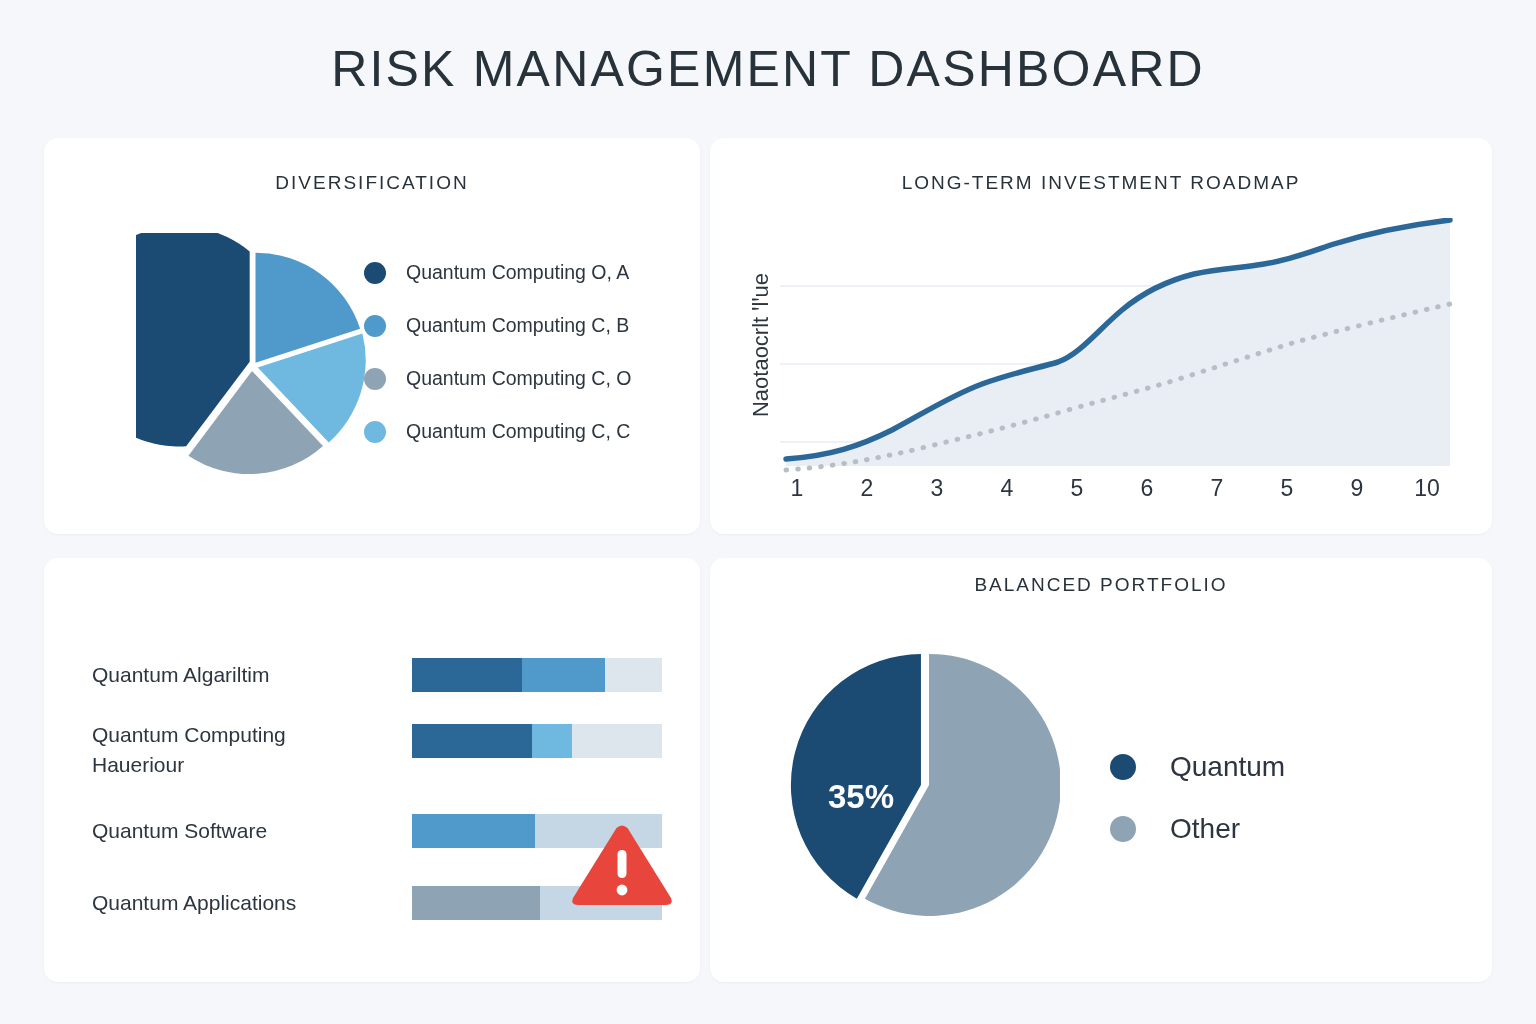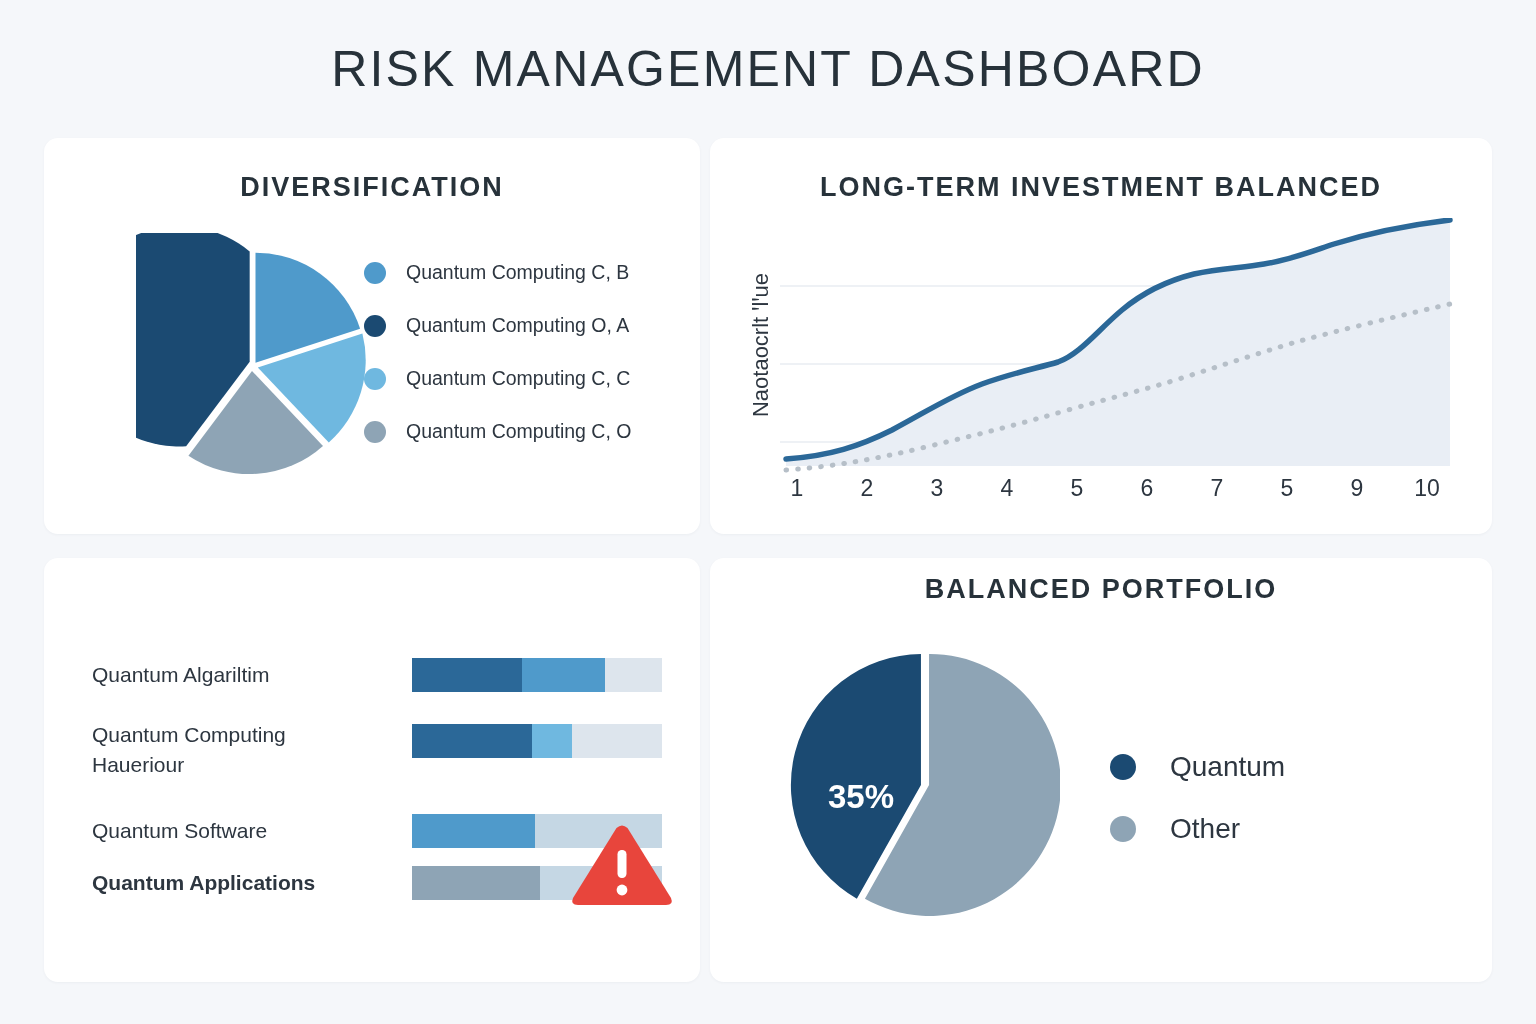--- a/index.html
+++ b/index.html
@@ -26,21 +26,21 @@
     box-shadow: 0 1px 3px rgba(30,45,65,0.045);
   }
   #card-diversification { left: 44px;  top: 138px; width: 656px; height: 396px; }
   #card-timeline        { left: 710px; top: 138px; width: 782px; height: 396px; }
   #card-roadmap         { left: 44px;  top: 558px; width: 656px; height: 424px; }
   #card-portfolio       { left: 710px; top: 558px; width: 782px; height: 424px; }
 
   .card-title {
     position: absolute; left: 0; width: 100%;
     text-align: center;
-    font-size: 27px; font-weight: 700; letter-spacing: 2.0px;
+    font-size: 19px; font-weight: 400; letter-spacing: 2.0px;
     color: #27323a; white-space: nowrap;
   }
   #card-diversification .card-title { top: 34px; }
   #card-timeline .card-title { top: 34px; }
   #card-roadmap .card-title { top: 30px; }
   #card-portfolio .card-title { top: 16px; }
 
   
   #pie1-wrap { position: absolute; left: 50px; top: 90px; width: 250px; height: 270px; }
   #pie1 { position: absolute; left: 42px; top: 5px; width: 232px; height: 262px; }
@@ -112,40 +112,40 @@
         <path fill="#4f9acb" d="M 100 100 L 100 5 A 95 95 0 0 1 190.2 70.6 Z" transform="translate(3,-1)"></path>
 
         <path fill="#6fb8e0" d="M 100 100 L 190.2 70.6 A 95 95 0 0 1 161.2 164.6 Z" transform="translate(5,3)"></path>
 
         <path fill="#8ea4b5" d="M 100 100 L 161.2 164.6 A 95 95 0 0 1 45.2 173.0 Z" transform="translate(0,6)"></path>
       </svg>
     </div>
 
     <div id="legend1">
       <div class="legend-row">
+        <span class="legend-dot" style="background:#1b4a72"></span>
+        <span class="legend-label">Quantum Computing O, A</span>
+      </div>
+      <div class="legend-row">
         <span class="legend-dot" style="background:#4f9acb"></span>
         <span class="legend-label">Quantum Computing C, B</span>
       </div>
       <div class="legend-row">
-        <span class="legend-dot" style="background:#1b4a72"></span>
-        <span class="legend-label">Quantum Computing O, A</span>
+        <span class="legend-dot" style="background:#8ea4b5"></span>
+        <span class="legend-label">Quantum Computing C, O</span>
       </div>
       <div class="legend-row">
         <span class="legend-dot" style="background:#6fb8e0"></span>
         <span class="legend-label">Quantum Computing C, C</span>
       </div>
-      <div class="legend-row">
-        <span class="legend-dot" style="background:#8ea4b5"></span>
-        <span class="legend-label">Quantum Computing C, O</span>
-      </div>
     </div>
   </div>
 
   <div class="card" id="card-timeline">
-    <div class="card-title">LONG-TERM INVESTMENT BALANCED</div>
+    <div class="card-title">LONG-TERM INVESTMENT ROADMAP</div>
 
     <div id="ylabel-timeline">
       <span>Naotaocrlt ꞌlꞌue</span>
     </div>
 
     <div id="line-area">
       <svg viewBox="0 0 710 300" width="710" height="300">
         <line x1="30" y1="68" x2="700" y2="68" stroke="#eef1f5" stroke-width="2"></line>
         <line x1="30" y1="146" x2="700" y2="146" stroke="#eef1f5" stroke-width="2"></line>
         <line x1="30" y1="224" x2="700" y2="224" stroke="#eef1f5" stroke-width="2"></line>
@@ -211,21 +211,21 @@
       <div class="rm-row" style="top:136px;margin-top:20px;">
         <div class="rm-label">
           <div>Quantum Software</div>
         </div>
         <div class="rm-bar">
           <div class="rm-seg" style="width:49%;background:#4f9acb"></div>
           <div class="rm-seg" style="width:51%;background:#c5d7e4"></div>
         </div>
       </div>
 
-      <div class="rm-row" style="top:208px;font-weight:bold;">
+      <div class="rm-row" style="top:228px;">
         <div class="rm-label">
           <div>Quantum Applications</div>
         </div>
         <div class="rm-bar">
           <div class="rm-seg" style="width:51%;background:#8ea4b5"></div>
           <div class="rm-seg" style="width:49%;background:#c5d7e4"></div>
         </div>
       </div>
     </div>
 

